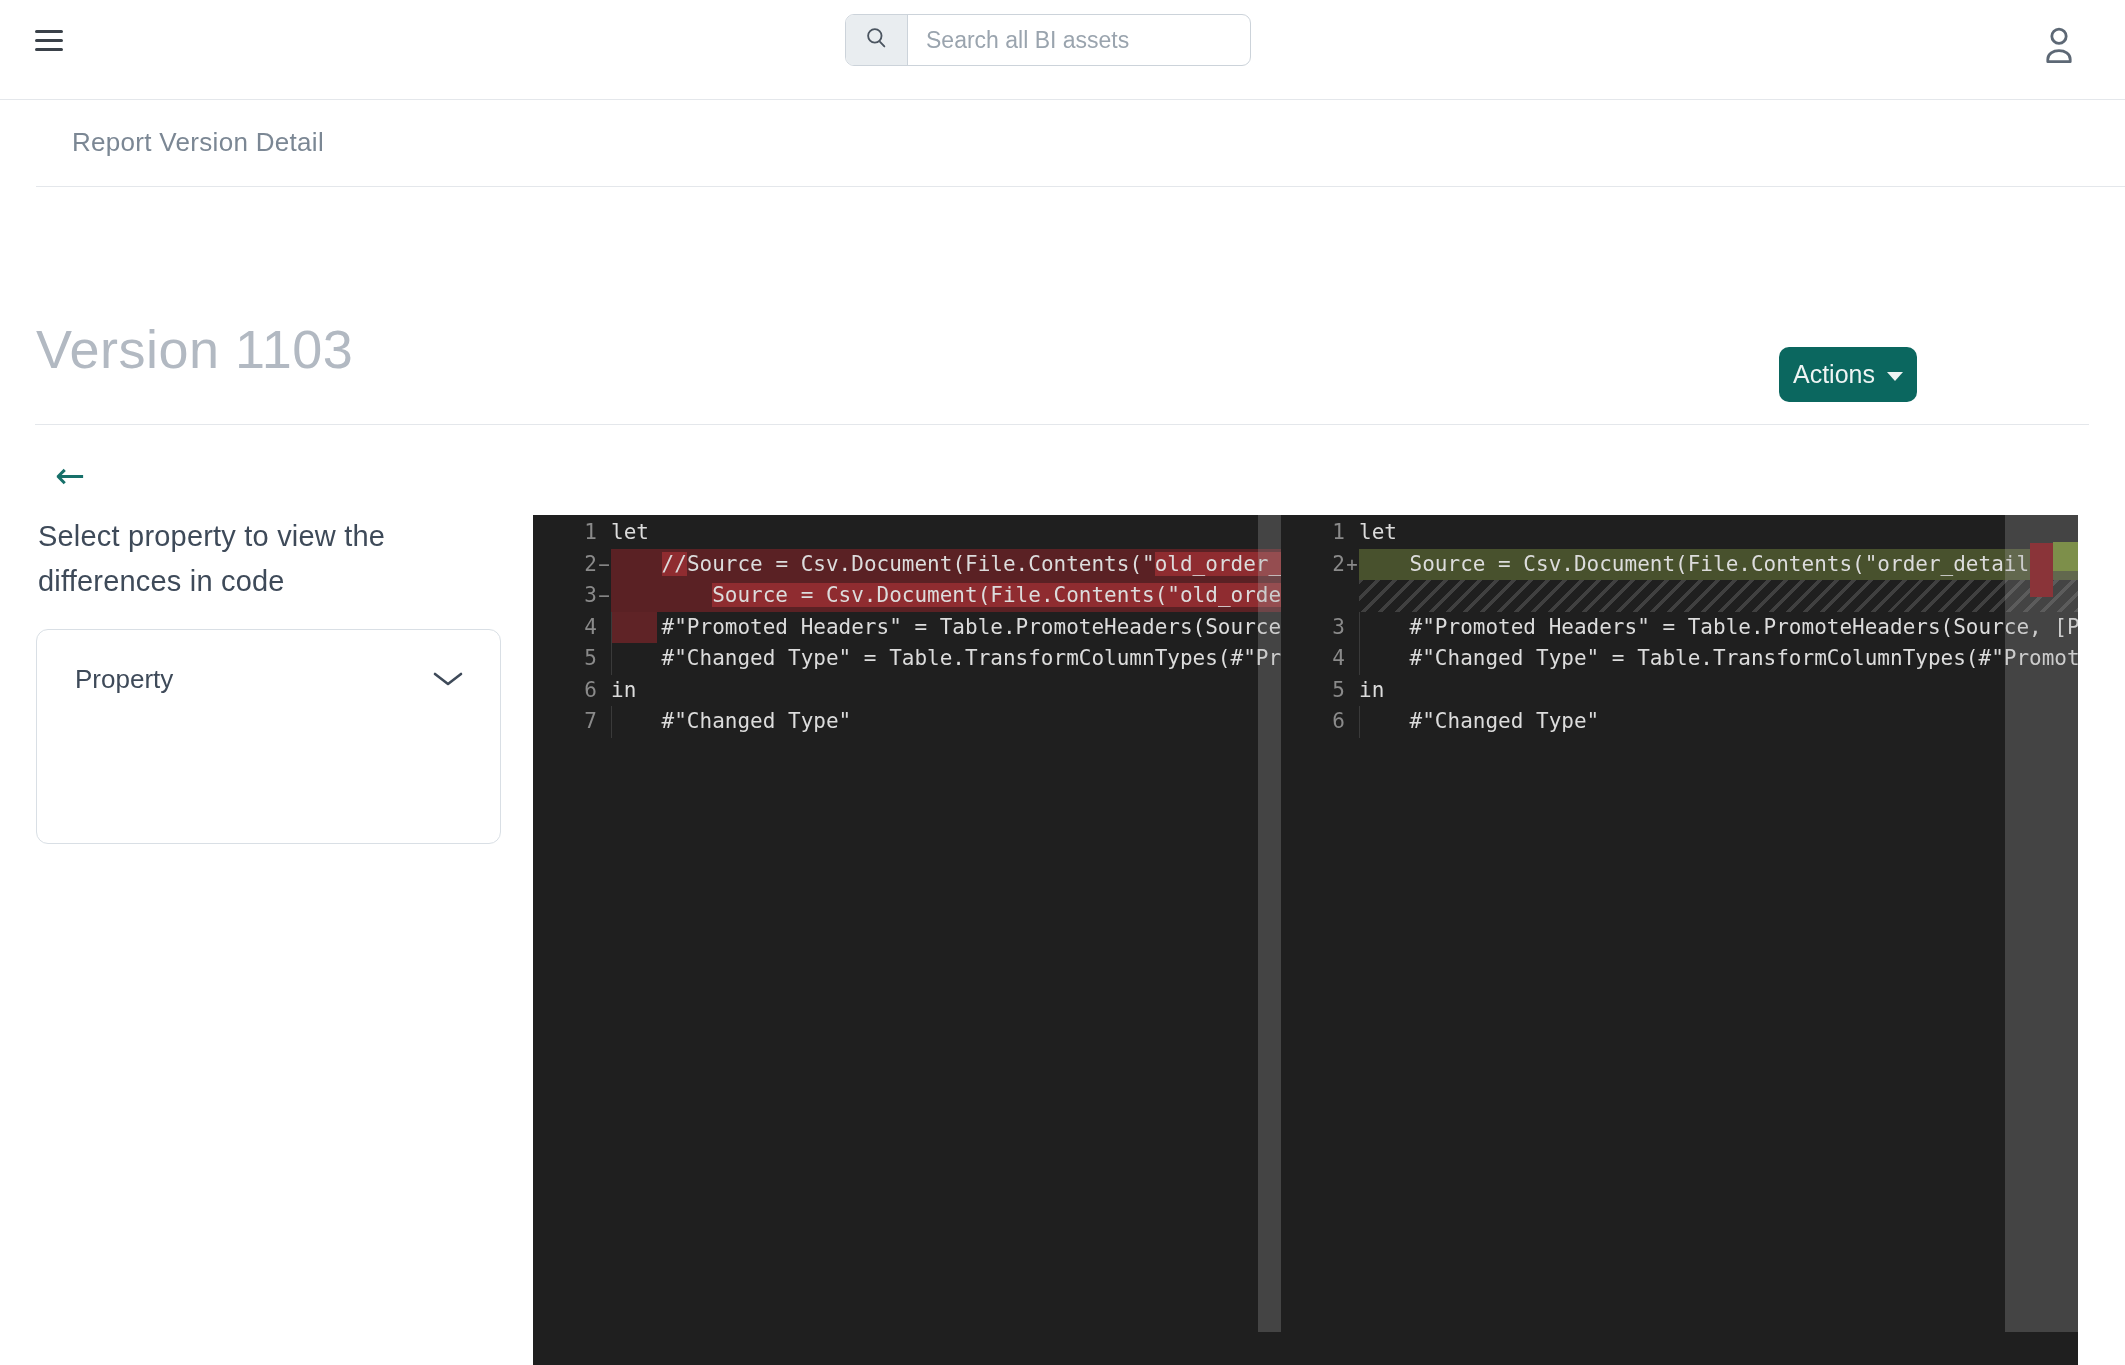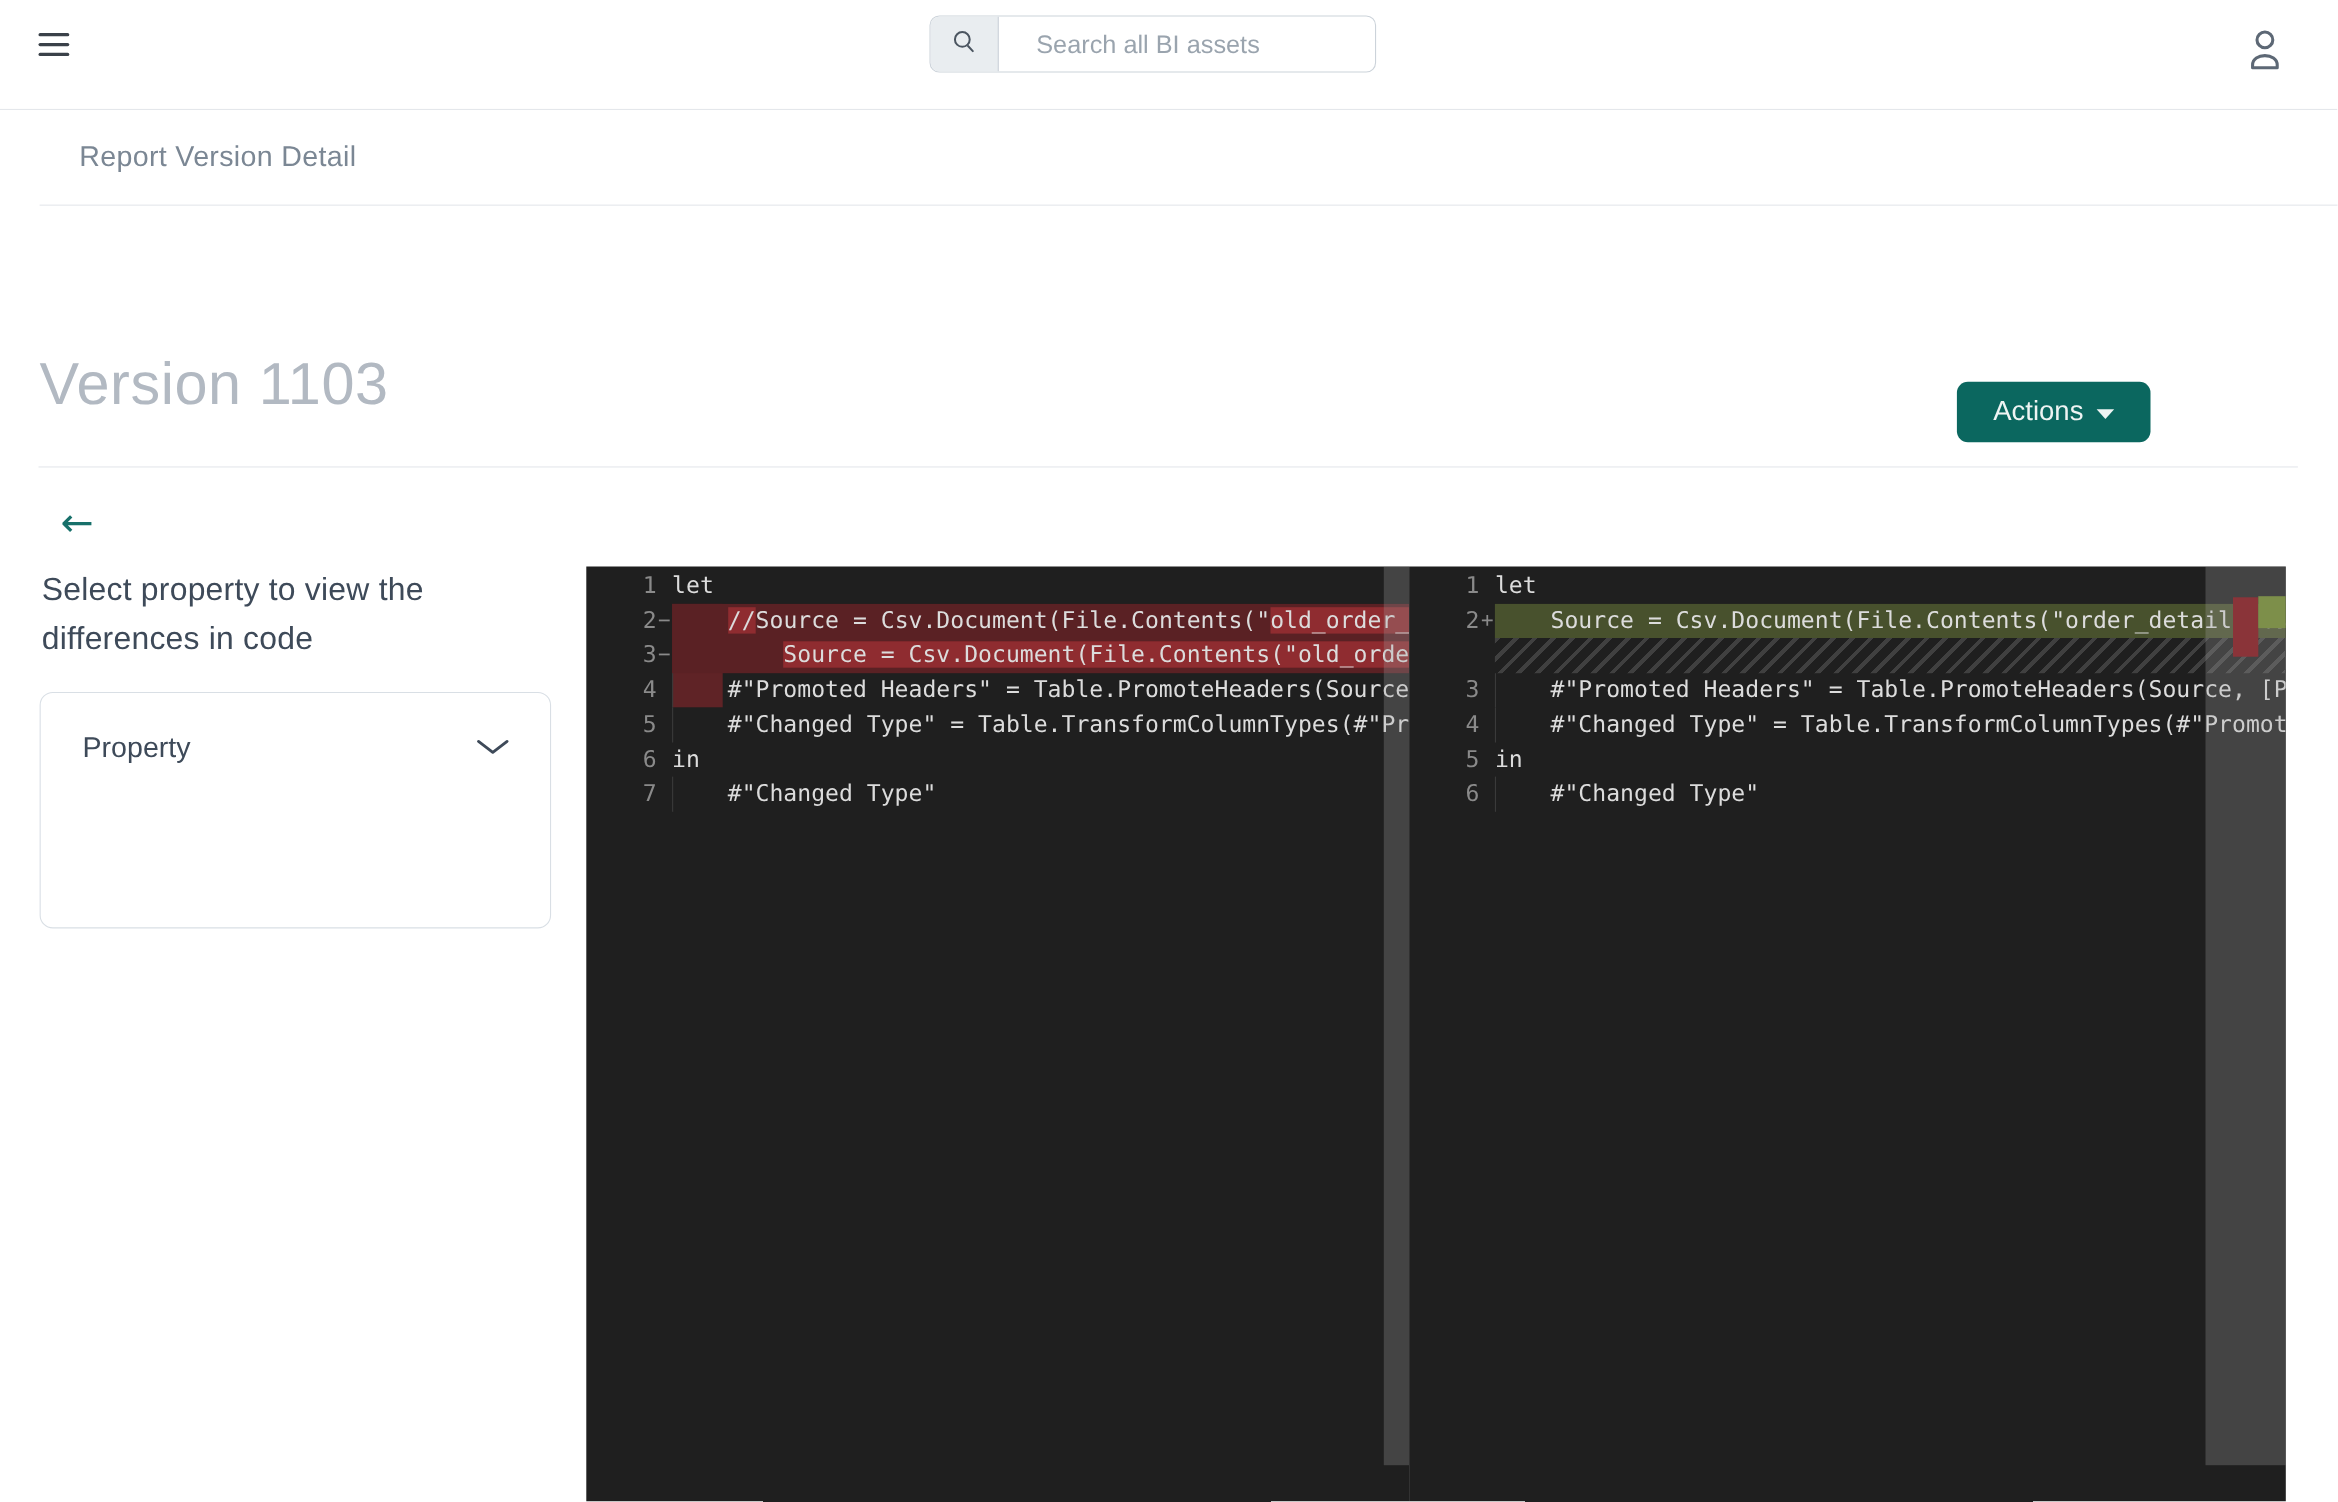--- a/index.html
+++ b/index.html
@@ -10,33 +10,33 @@
   
   .topbar { position:absolute; left:0; top:0; width:2125px; height:100px; background:#fff;
     border-bottom:1px solid #e4e7eb; }
   .hamburger { position:absolute; left:35px; top:30px; width:28px; height:24px; cursor:pointer; }
   .hamburger span { display:block; height:3px; background:#3a4149; border-radius:2px; margin-bottom:6px; }
   .searchwrap { position:absolute; left:845px; top:14px; width:406px; height:52px;
     border:1px solid #ccd3da; border-radius:9px; display:flex; overflow:hidden; background:#fff; }
   .searchseg { width:62px; background:#e9edf0; border-right:1px solid #ccd3da;
     display:flex; align-items:center; justify-content:center; cursor:pointer; }
   .searchwrap input { flex:1; border:none; outline:none; font-size:23px; color:#0f766e;
-    padding:0 8px 0 34px; font-family:"Liberation Sans", sans-serif; background:transparent; }
+    padding:0 8px 0 18px; font-family:"Liberation Sans", sans-serif; background:transparent; }
   .searchwrap input::placeholder { color:#9aa4ae; }
   .usericon { position:absolute; left:2038px; top:22px; width:42px; height:46px; cursor:pointer; }
 
   
   .crumbbar { position:absolute; left:0; top:101px; width:2125px; height:86px;
     border-bottom:1px solid #e4e7eb; background:#fff;margin-left:36px; }
   .crumb { position:absolute; left:36px; top:26px; font-size:26px; color:#7b8794; letter-spacing:0.3px; }
 
   
   .pagetitle { position:absolute; left:36px; top:318px; font-size:54px; font-weight:300;
     color:#b2b9c2; letter-spacing:0.5px; }
-  .actionsbtn { position:absolute; left:1779px; top:347px; width:176px; height:55px;
+  .actionsbtn { position:absolute; left:1779px; top:347px; width:138px; height:55px;
     background:#0b675f; border:none; border-radius:10px; color:#eef4f3; font-size:25px;
     font-family:"Liberation Sans", sans-serif; cursor:pointer;
     display:flex; align-items:center; justify-content:center; gap:12px; }
   .caret { width:0; height:0; border-left:8px solid transparent; border-right:8px solid transparent;
     border-top:9px solid #eef4f3; margin-top:3px; }
   .titledivider { position:absolute; left:35px; top:424px; width:2054px; height:1px; background:#e4e7eb; }
 
   
   .backarrow { position:absolute; left:55px; top:458px; font-size:36px; color:#17706a;
     background:none; border:none; cursor:pointer; font-family:"DejaVu Sans", sans-serif; line-height:1; }

